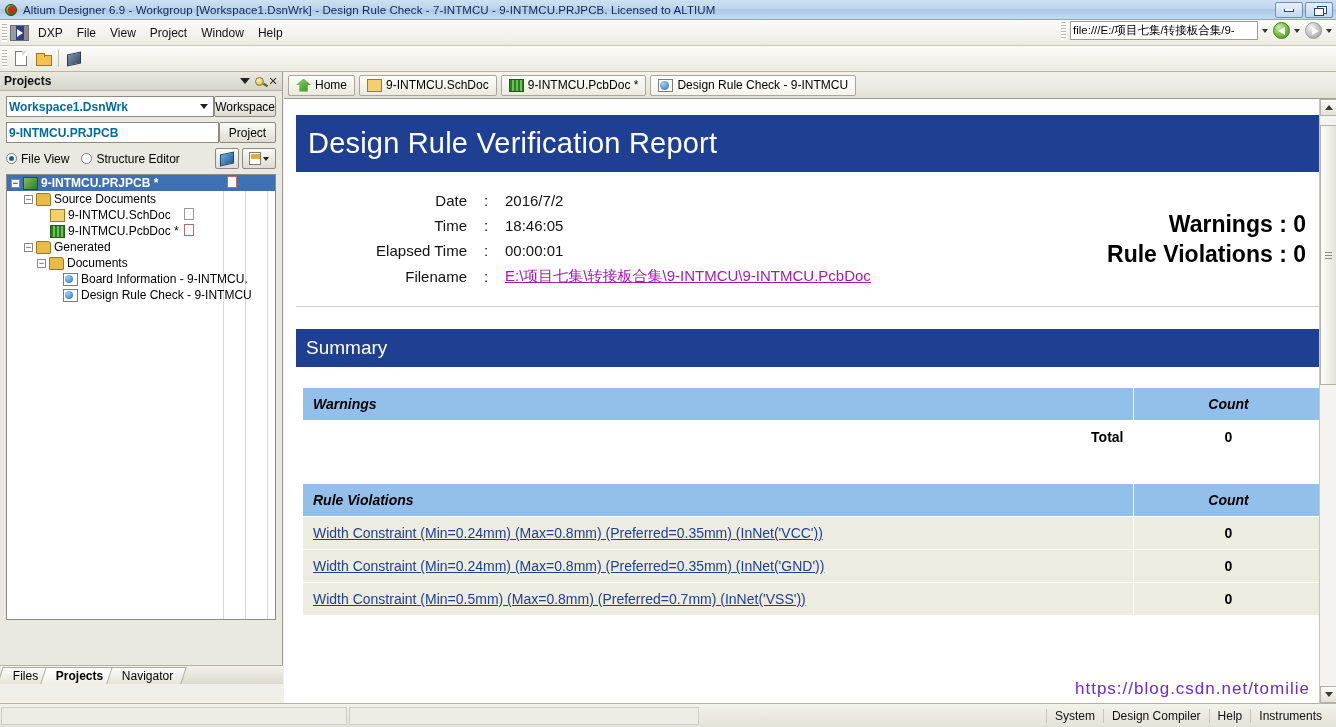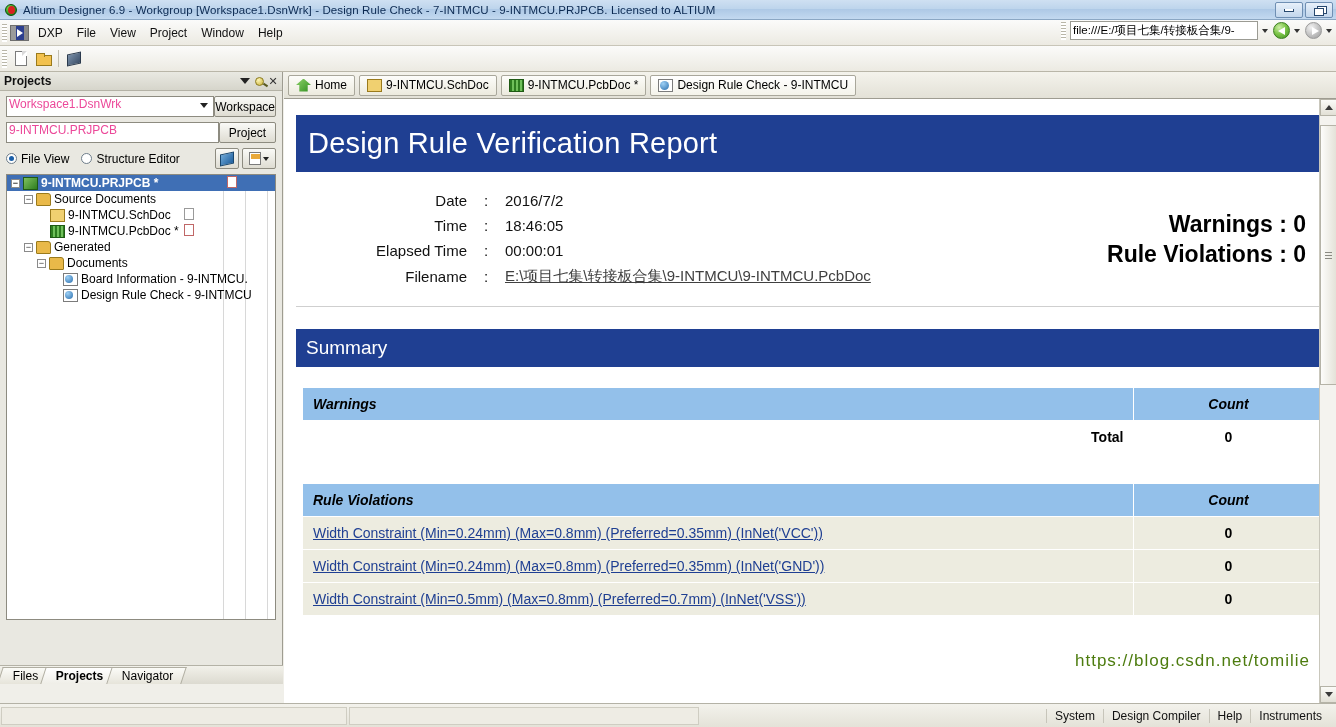--- a/index.html
+++ b/index.html
@@ -117,21 +117,21 @@
   .panel-title{font-weight:bold;font-size:12px;color:#111;flex:1;padding-left:2px;}
   .ph-icon{width:14px;height:14px;display:flex;align-items:center;justify-content:center;font-size:11px;color:#333;}
   .ph-icon .dn{width:0;height:0;border-left:5px solid transparent;border-right:5px solid transparent;border-top:6px solid #222;}
   .ph-icon .pin{width:9px;height:9px;border-radius:50%;background:radial-gradient(circle at 35% 30%,#fdf5b5,#c9b038);border:1px solid #8a7a1d;position:relative;}
   .ph-icon .pin:after{content:"";position:absolute;left:7px;top:6px;width:5px;height:2px;background:#5a5a20;transform:rotate(35deg);}
 
   .panel-body{padding:5px 6px 0 6px;}
   .row{display:flex;align-items:center;margin-bottom:5px;}
   .combo{
     flex:1; height:21px; background:#fff; border:1px solid #8d8b80;
-    display:flex;align-items:flex-start;padding:0 2px;font-size:12px;color:#ec4899;
+    display:flex;align-items:center;padding:0 2px;font-size:12px;color:#0369a1;font-weight:bold;
   }
   .combo .val{flex:1;white-space:nowrap;overflow:hidden;}
   .combo .arrow{width:15px;height:17px;display:flex;align-items:center;justify-content:center;}
   .combo .arrow i{width:0;height:0;border-left:4px solid transparent;border-right:4px solid transparent;border-top:5px solid #222;}
   .btn3d{
     margin-left:0;min-width:57px;height:21px;
     background: linear-gradient(to bottom,#fafaf7,#dedcd2);
     border:1px solid #8d8b80;border-radius:2px;
     font-size:12px;color:#000;display:flex;align-items:center;justify-content:center;
   }
@@ -188,21 +188,21 @@
   .cinner{padding:0 0 0 0;}
   .rep-title{margin:16px 12px 0 12px;background:#1f3f92;color:#fff;height:57px;display:flex;align-items:center;
     padding-left:12px;font-size:29px;font-weight:normal;letter-spacing:.2px;}
   .meta-wrap{display:flex;margin:16px 12px 0 12px;}
   .meta{flex:1;}
   .meta table{border-collapse:collapse;}
   .meta td{font-size:15px;color:#111;padding:4px 0;}
   .meta td.lbl{text-align:right;width:180px;padding-right:9px;}
   .meta td.col{width:20px;text-align:center;}
   .meta td.val{padding-left:9px;}
-  .meta a{color:#404040;}
+  .meta a{color:#a21caf;}
   .counts{min-width:300px;text-align:right;padding-right:18px;display:flex;flex-direction:column;justify-content:center;}
   .counts div{font-size:23px;font-weight:bold;color:#000;line-height:1.32;white-space:nowrap;}
   .hr{margin:16px 12px 0 12px;border-top:1px solid #cfcfcf;}
   .sec{margin:22px 12px 0 12px;background:#1f3f92;color:#fff;height:38px;display:flex;align-items:center;
     padding-left:10px;font-size:19px;}
   .tbl{margin:20px 12px 0 18px;width:calc(100% - 30px);border-collapse:collapse;table-layout:fixed;}
   .tbl th{background:#93c0ea;color:#000;font-size:14px;font-weight:bold;text-align:left;padding:8px 10px;border:1px solid #fff;font-style:italic;}
   .tbl th.cnt{text-align:center;width:190px;}
   .tbl td{font-size:14px;padding:8px 10px;border:1px solid #fff;}
   .tbl td.cnt{text-align:center;font-weight:bold;}
@@ -221,21 +221,21 @@
     background:linear-gradient(to right,#fdfdfb,#e4e2d8);border:1px solid #b5b3a7;display:flex;align-items:center;justify-content:center;}
   .vs-thumb .grip{width:7px;height:7px;background:repeating-linear-gradient(to bottom,#8a8a82 0 1px,transparent 1px 3px);}
   .vs-dn-wrap{position:absolute;bottom:0;left:0;}
 
   
   .statusbar{position:absolute;bottom:0;left:0;width:1336px;height:24px;
     background:linear-gradient(to bottom,#f3f2ec,#e4e2d8);border-top:1px solid #b4b2a6;display:flex;align-items:center;}
   .sb-pane{height:18px;border:1px solid #cfcdc2;background:#eeece4;margin:0 1px;}
   .sb-right{margin-left:auto;display:flex;align-items:center;padding-right:6px;}
   .sb-item{font-size:12px;color:#111;padding:0 8px;border-left:1px solid #c7c5ba;white-space:nowrap;}
-  .wm{position:absolute;right:26px;bottom:32px;font-size:17px;color:#4d7c0f;letter-spacing:1px;pointer-events:none;}
+  .wm{position:absolute;right:26px;bottom:4px;font-size:17px;color:#6d28d9;letter-spacing:1px;pointer-events:none;}
 </style>
 </head>
 <body>
 
 <div id="app">
 
   <div class="titlebar">
     <div class="tb-icon">
       <div class="ball"></div>
         <div class="swirl"></div>

